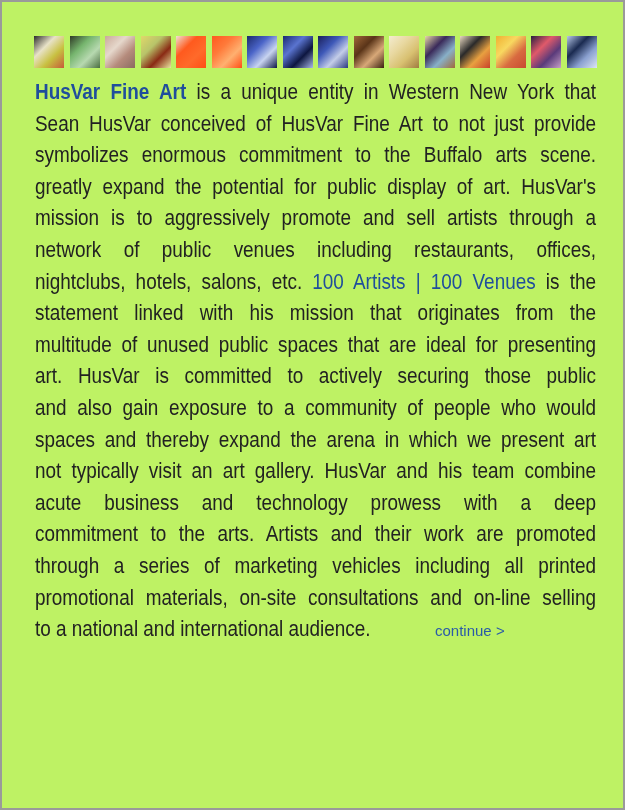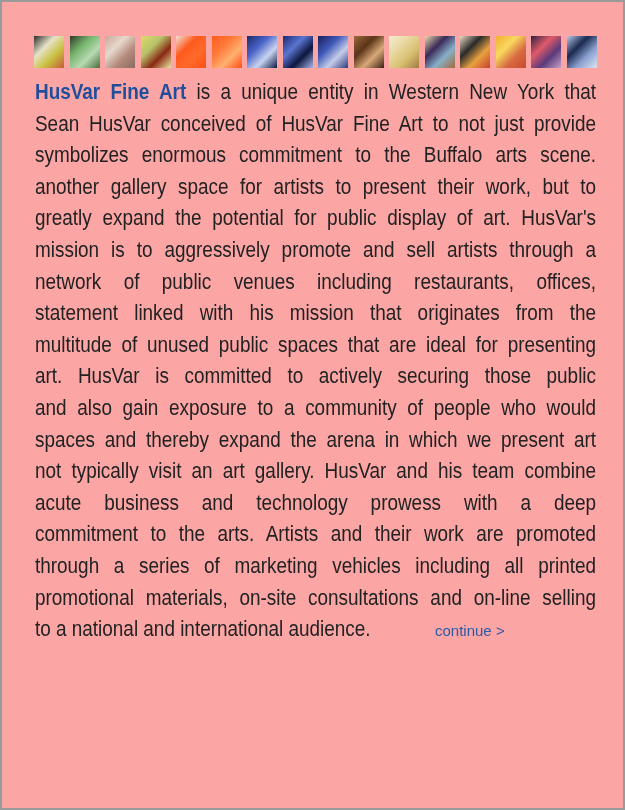--- a/index.html
+++ b/index.html
@@ -1,21 +1,21 @@
 <!DOCTYPE html>
 <html><head>
   <meta charset="utf-8">
   <style>
     html, body { margin: 0; padding: 0; background: #ffffff; }
     body { width: 625px; height: 810px; overflow: hidden; position: relative; }
     .frame {
       position: absolute; left: 0; top: 0;
       width: 621px; height: 806px;
       border: 2px solid #9a9a9a;
-      background: #fca5a5;
+      background: #bef264;
     }
     .thumbs {
       position: absolute; left: 32px; top: 34px;
       height: 32px; width: 562px;
     }
     .thumb {
       position: absolute; top: 0; width: 30px; height: 32px;
     }
     .content {
       position: absolute; left: 33px; top: 74px; width: 561px;
@@ -58,24 +58,24 @@
       <div class="thumb" style="left: 390.5px; background: linear-gradient(135deg, rgb(232, 216, 168) 0%, rgb(58, 42, 90) 35%, rgb(136, 176, 200) 65%, rgb(160, 106, 58) 100%);"></div>
       <div class="thumb" style="left: 426px; background: linear-gradient(135deg, rgb(232, 216, 192) 0%, rgb(42, 42, 42) 35%, rgb(232, 160, 64) 65%, rgb(200, 64, 42) 100%);"></div>
       <div class="thumb" style="left: 461.5px; background: linear-gradient(135deg, rgb(240, 176, 48) 0%, rgb(248, 216, 96) 35%, rgb(216, 106, 64) 65%, rgb(200, 74, 48) 100%);"></div>
       <div class="thumb" style="left: 497px; background: linear-gradient(135deg, rgb(42, 32, 64) 0%, rgb(224, 90, 106) 35%, rgb(90, 58, 122) 65%, rgb(200, 160, 200) 100%);"></div>
       <div class="thumb" style="left: 532.5px; background: linear-gradient(135deg, rgb(184, 200, 232) 0%, rgb(26, 42, 80) 35%, rgb(138, 160, 208) 65%, rgb(221, 230, 244) 100%);"></div>
     </div>
   <div class="content" id="content">
       <div class="line"><span class="inner" style="word-spacing: 5.83073px; transform: scaleX(0.86);"><span class="brand">HusVar Fine Art</span><span> is a unique entity in Western New York that</span></span></div>
       <div class="line"><span class="inner" style="word-spacing: 5.3935px; transform: scaleX(0.86);"><span>Sean HusVar conceived of HusVar Fine Art to not just provide</span></span></div>
       <div class="line"><span class="inner" style="word-spacing: 9.22508px; transform: scaleX(0.86);"><span>symbolizes enormous commitment to the Buffalo arts scene.</span></span></div>
-      <div class="line"><span class="inner" style="word-spacing: 7.27006px; transform: scaleX(0.86);"><span>another gallery space for artists to present their work, but to</span></span></div>
       <div class="line"><span class="inner" style="word-spacing: 6.29312px; transform: scaleX(0.86);"><span>greatly expand the potential for public display of art. HusVar's</span></span></div>
       <div class="line"><span class="inner" style="word-spacing: 7.80875px; transform: scaleX(0.86);"><span>mission is to aggressively promote and sell artists through a</span></span></div>
       <div class="line"><span class="inner" style="word-spacing: 19.9241px; transform: scaleX(0.86);"><span>network of public venues including restaurants, offices,</span></span></div>
+      <div class="line"><span class="inner" style="word-spacing: 5.71068px; transform: scaleX(0.86);"><span>nightclubs, hotels, salons, etc. </span><span class="tag">100 Artists | 100 Venues</span><span> is the</span></span></div>
       <div class="line"><span class="inner" style="word-spacing: 12.6052px; transform: scaleX(0.86);"><span>statement linked with his mission that originates from the</span></span></div>
       <div class="line"><span class="inner" style="word-spacing: 5.215px; transform: scaleX(0.86);"><span>multitude of unused public spaces that are ideal for presenting</span></span></div>
       <div class="line"><span class="inner" style="word-spacing: 12.0485px; transform: scaleX(0.86);"><span>art. HusVar is committed to actively securing those public</span></span></div>
       <div class="line"><span class="inner" style="word-spacing: 6.28412px; transform: scaleX(0.86);"><span>and also gain exposure to a community of people who would</span></span></div>
       <div class="line"><span class="inner" style="word-spacing: 5.18256px; transform: scaleX(0.86);"><span>spaces and thereby expand the arena in which we present art</span></span></div>
       <div class="line"><span class="inner" style="word-spacing: 5.6435px; transform: scaleX(0.86);"><span>not typically visit an art gallery. HusVar and his team combine</span></span></div>
       <div class="line"><span class="inner" style="word-spacing: 20.5063px; transform: scaleX(0.86);"><span>acute business and technology prowess with a deep</span></span></div>
       <div class="line"><span class="inner" style="word-spacing: 8.35562px; transform: scaleX(0.86);"><span>commitment to the arts. Artists and their work are promoted</span></span></div>
       <div class="line"><span class="inner" style="word-spacing: 10.9177px; transform: scaleX(0.86);"><span>through a series of marketing vehicles including all printed</span></span></div>
       <div class="line"><span class="inner" style="word-spacing: 7.62978px; transform: scaleX(0.86);"><span>promotional materials, on-site consultations and on-line selling</span></span></div>

